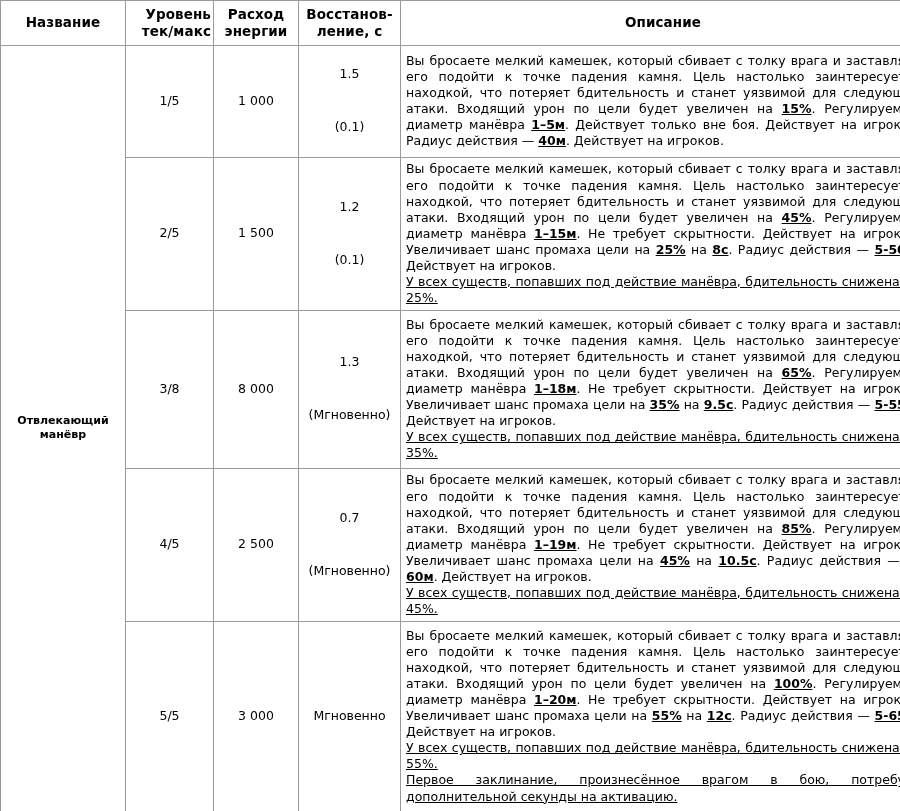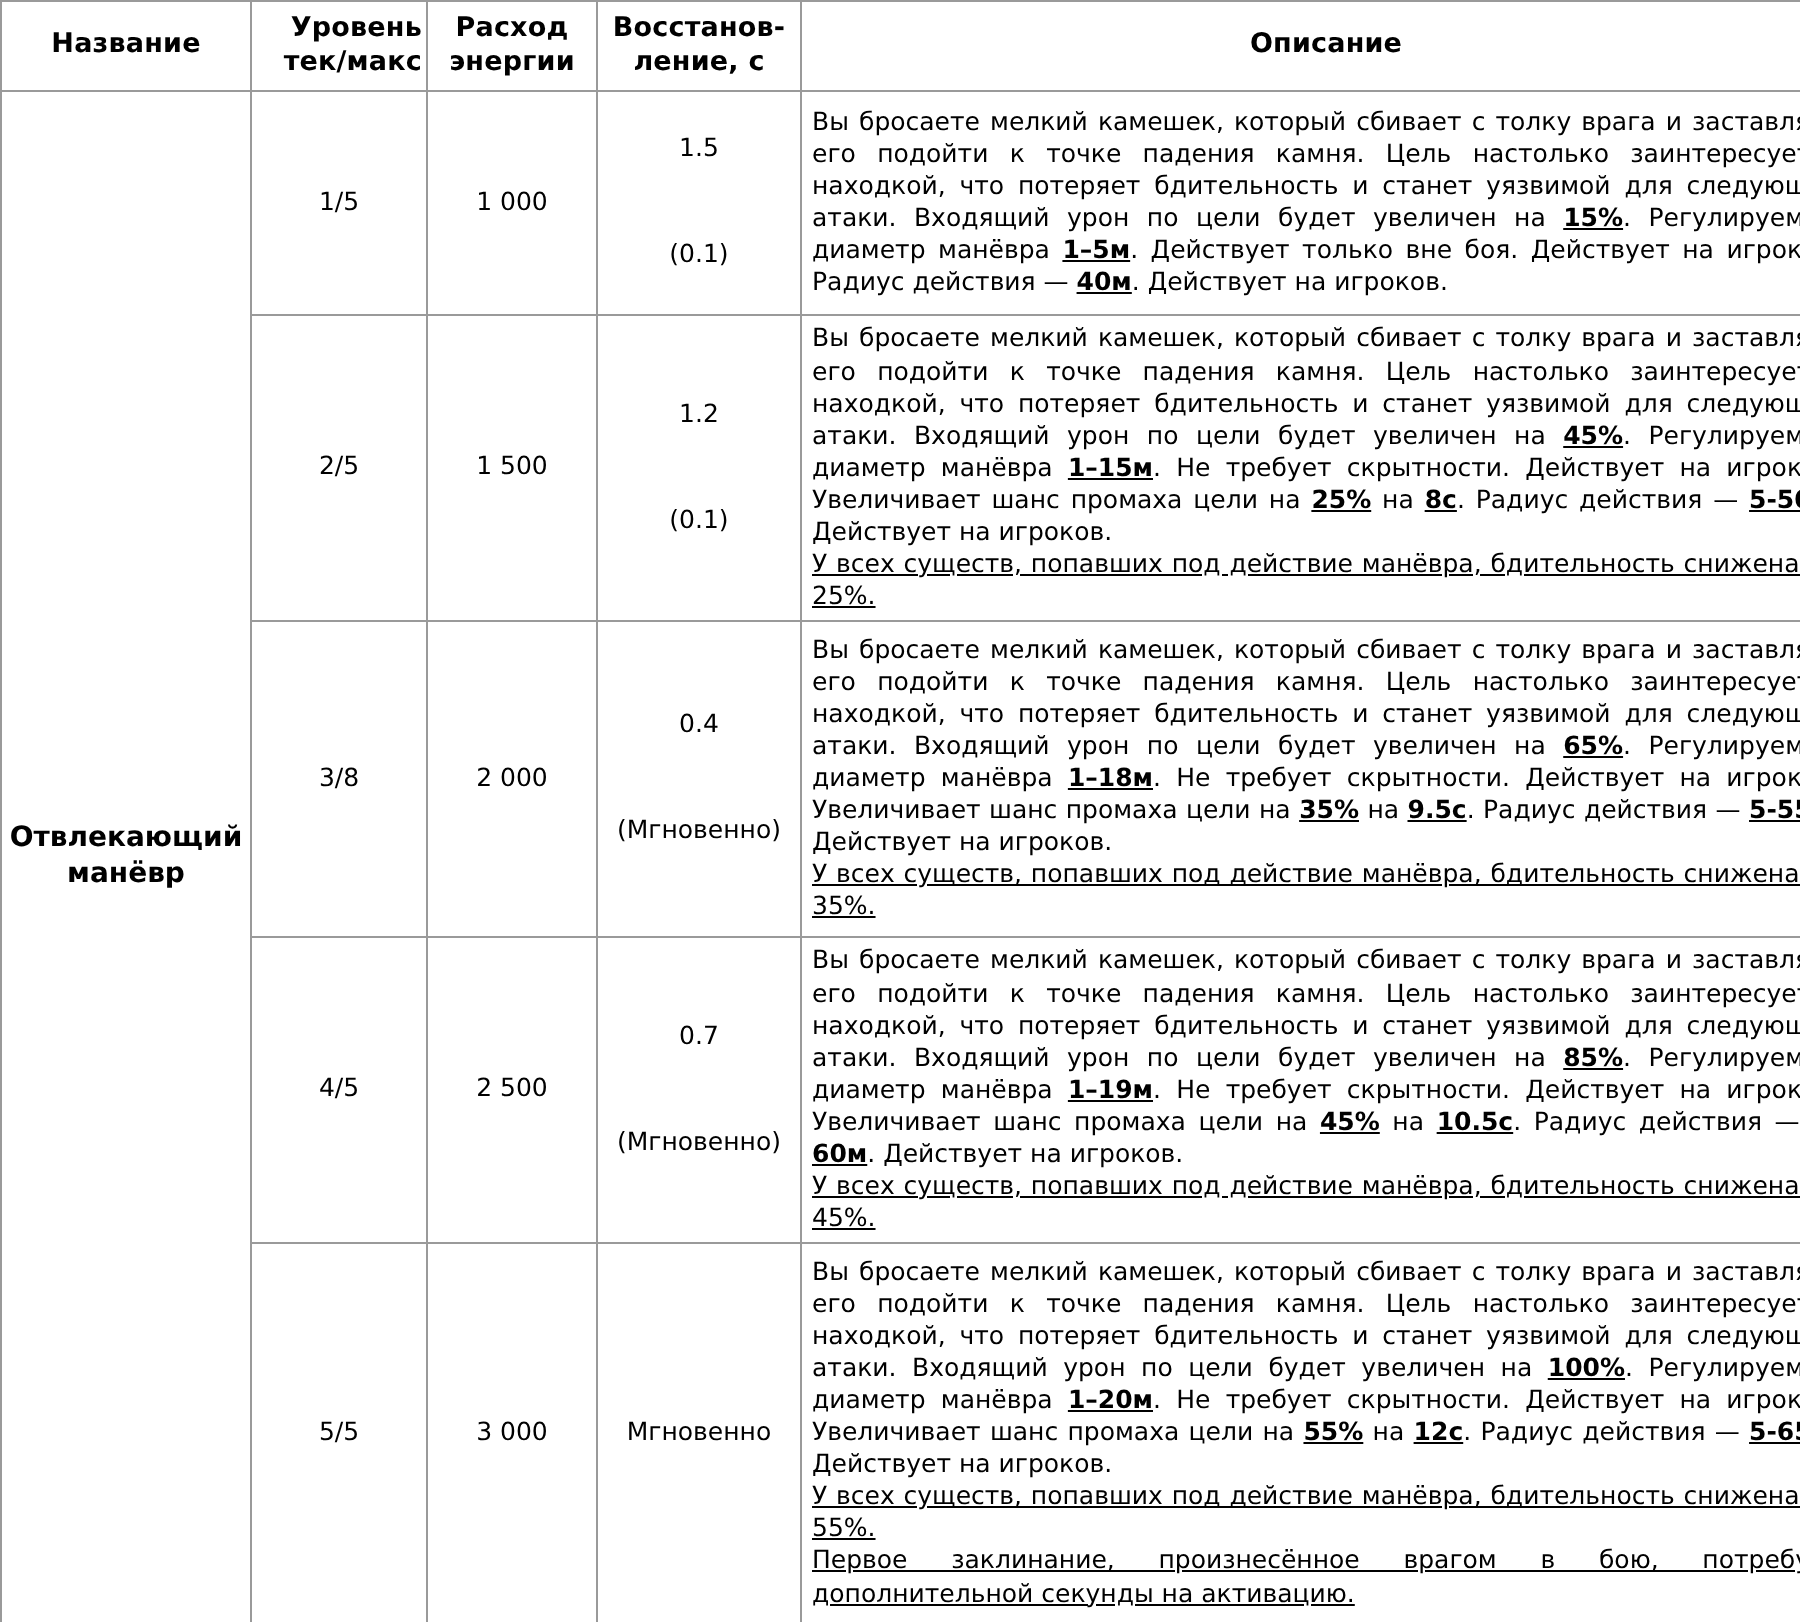--- a/index.html
+++ b/index.html
@@ -43,21 +43,21 @@
   thead th.th-level   { width:  83px; text-align: right; }
   thead th.th-energy  { width:  80px; }
   thead th.th-cd      { width:  97px; }
   thead th.th-desc    { width: 520px; }
 
   .hdr-line { display: block; }
 
   
   .cell-name {
     text-align: center;
-    font-size: 14px;
+    font-size: 11px;
     font-weight: bold;
     line-height: 1.3;
     padding: 4px 3px;
   }
   .cell-level,
   .cell-energy,
   .cell-cd {
     text-align: center;
     font-size: 12.5px;
     line-height: 1.35;
@@ -142,23 +142,23 @@
         <span class="cd-sub">(0.1)</span>
       </td>
       <td class="cell-desc">
         <p><span>Вы бросаете мелкий камешек, который сбивает с толку врага и заставляет его подойти к точке падения камня. Цель настолько заинтересуется находкой, что потеряет бдительность и станет уязвимой для следующей атаки. Входящий урон по цели будет увеличен на </span><span class="u">45%</span><span>. Регулируемый диаметр манёвра </span><span class="u">1–15м</span><span>. Не требует скрытности. Действует на игроков. Увеличивает шанс промаха цели на </span><span class="u">25%</span><span> на </span><span class="u">8с</span><span>. Радиус действия — </span><span class="u">5-50м</span><span>. Действует на игроков.</span></p>
         <p class="p-under">У всех существ, попавших под действие манёвра, бдительность снижена на 25%.</p>
       </td>
     </tr>
 
     <tr class="r3">
       <td class="cell-level">3/8</td>
-      <td class="cell-energy">2 000</td>
+      <td class="cell-energy">8 000</td>
       <td class="cell-cd">
-        <span>0.4</span>
+        <span>1.3</span>
         <span class="cd-sub">(Мгновенно)</span>
       </td>
       <td class="cell-desc">
         <p><span>Вы бросаете мелкий камешек, который сбивает с толку врага и заставляет его подойти к точке падения камня. Цель настолько заинтересуется находкой, что потеряет бдительность и станет уязвимой для следующей атаки. Входящий урон по цели будет увеличен на </span><span class="u">65%</span><span>. Регулируемый диаметр манёвра </span><span class="u">1–18м</span><span>. Не требует скрытности. Действует на игроков. Увеличивает шанс промаха цели на </span><span class="u">35%</span><span> на </span><span class="u">9.5с</span><span>. Радиус действия — </span><span class="u">5-55м</span><span>. Действует на игроков.</span></p>
         <p class="p-under">У всех существ, попавших под действие манёвра, бдительность снижена на 35%.</p>
       </td>
     </tr>
 
     <tr class="r4">
       <td class="cell-level">4/5</td>

